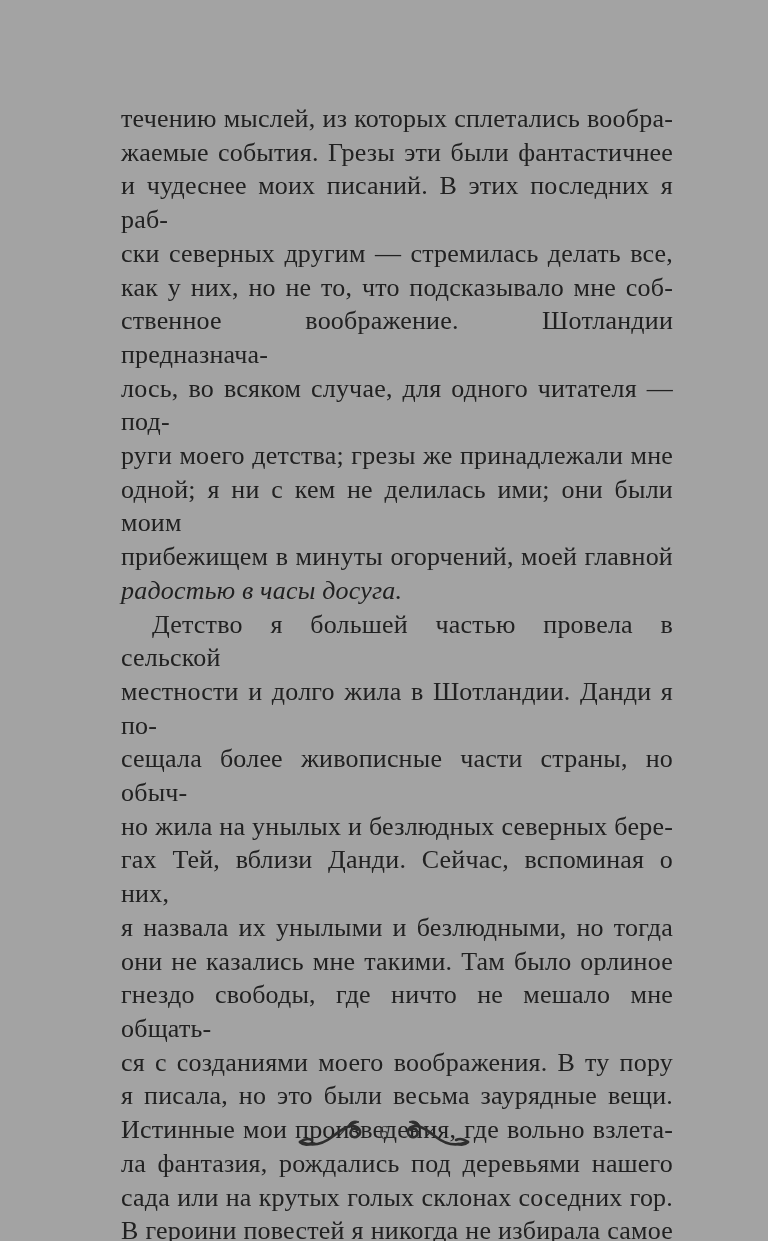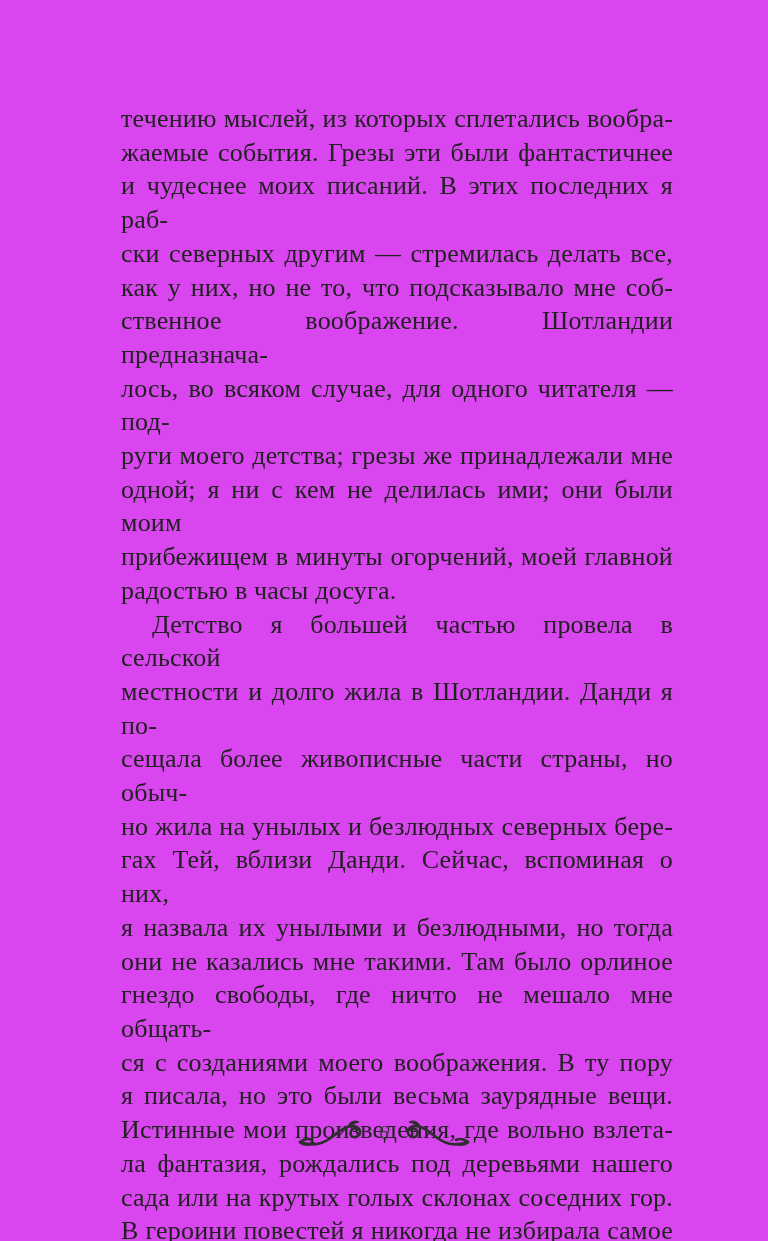--- a/index.html
+++ b/index.html
@@ -4,40 +4,41 @@
 <style>
   html, body {
     margin: 0;
     padding: 0;
     background: #ffffff;
   }
   .book-page {
     position: relative;
     width: 768px;
     height: 1241px;
-    background: #d946ef;
+    background: #a3a3a3;
     font-family: "Liberation Serif", "DejaVu Serif", serif;
     overflow: hidden;
   }
   .text-column {
     position: absolute;
     left: 121px;
     top: 102px;
     width: 552px;
     font-size: 26px;
     line-height: 33.7px;
     color: #212121;
     letter-spacing: 0.2px;
   }
   .text-line {
     text-align: justify;
     text-align-last: justify;
   }
   .text-line.flush {
     text-align-last: left;
+    font-style: italic;
   }
   .text-line.indent {
     text-indent: 31px;
   }
   .page-footer {
     position: absolute;
     left: 0;
     top: 1118px;
     width: 768px;
     display: flex;

